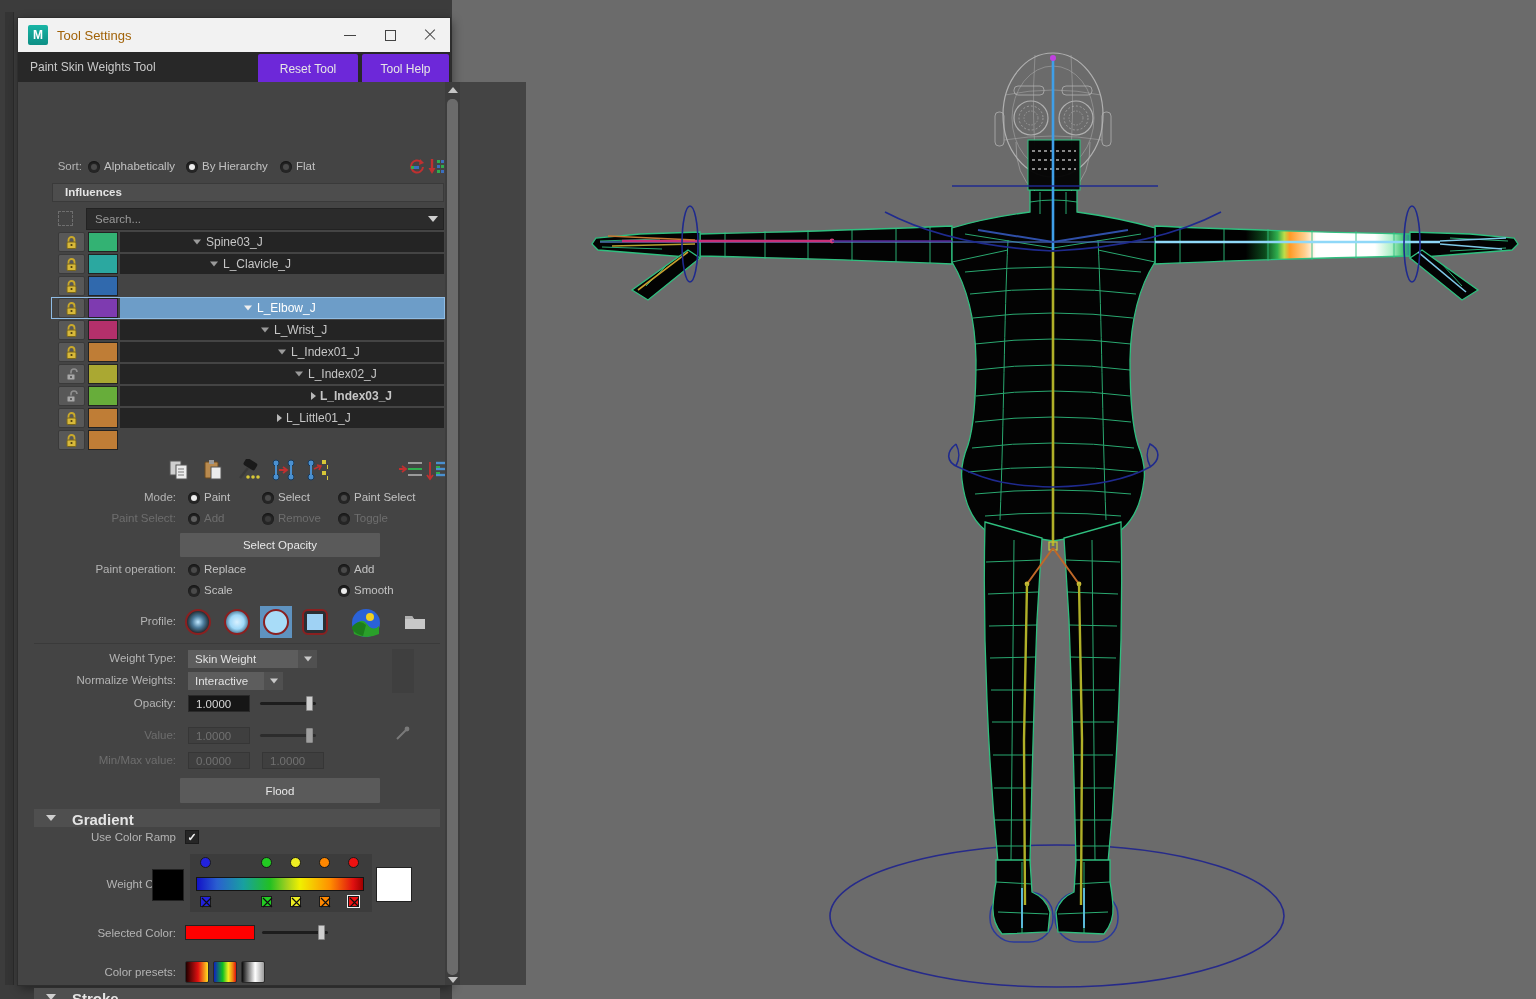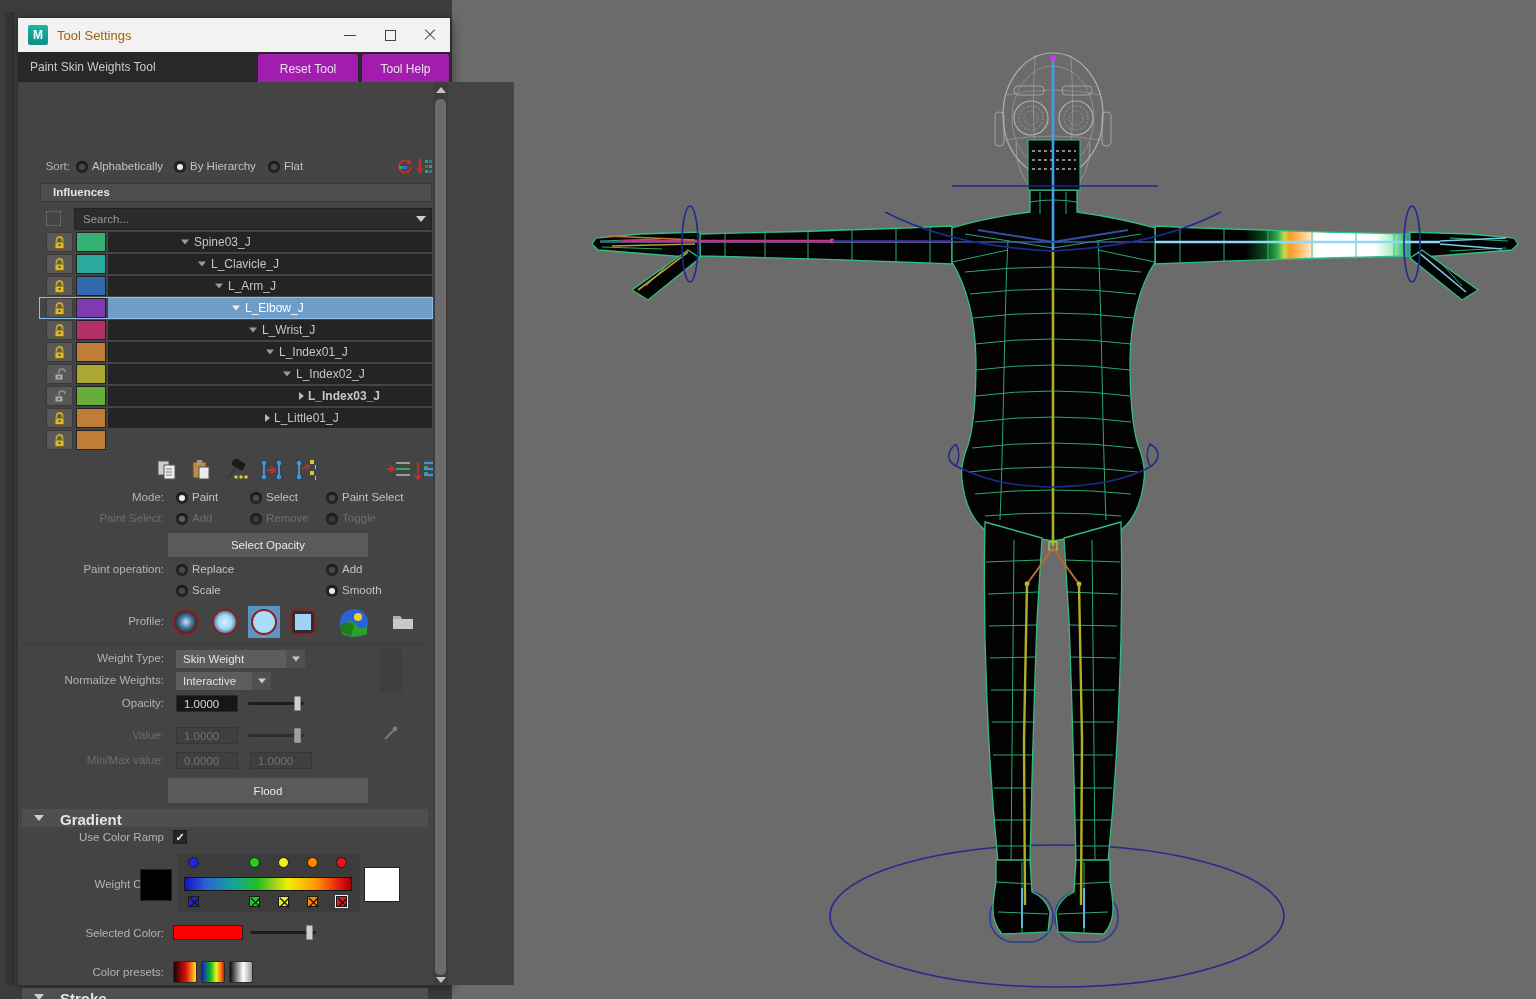--- a/index.html
+++ b/index.html
@@ -23,25 +23,25 @@
   .win-btn { width:40px; height:34px; display:flex; align-items:center; justify-content:center; margin-left:auto; }
   .win-btn + .win-btn { margin-left:0; }
   .glyph-min { width:12px; height:0; border-top:1px solid #444; }
   .glyph-max { width:11px; height:11px; border:1px solid #444; }
   .glyph-close { position:relative; width:12px; height:12px; }
   .glyph-close:before,.glyph-close:after { content:""; position:absolute; left:-1px; top:5px; width:14px; height:1.4px; background:#444; }
   .glyph-close:before { transform:rotate(45deg);} .glyph-close:after { transform:rotate(-45deg);}
 
   #toolheader { left:0; top:34px; width:432px; height:30px; background:#282828; }
   #tool-name { position:absolute; left:12px; top:8px; font-size:12px; color:#c9c9c9; }
-  .hdr-btn { position:absolute; top:2px; height:30px; background:#a21caf; color:#e6e6e6; font-size:12px;
+  .hdr-btn { position:absolute; top:2px; height:30px; background:#6d28d9; color:#e6e6e6; font-size:12px;
     display:flex; align-items:center; justify-content:center; border-radius:2px; }
   #reset-btn { left:240px; width:100px; } #help-btn { left:344px; width:87px; }
 
-  #panel-body { left:0; top:64px; width:496px; height:903px; background:#444444; position:absolute;padding-left:25px; }
+  #panel-body { left:12px; top:64px; width:496px; height:903px; background:#444444; position:absolute;padding-left:25px; }
 
   .lbl { position:absolute; left:0; width:146px; text-align:right; font-size:11.5px; color:#b4b4b4; }
   .lbl.dis { color:#6e6e6e; }
   .radio { position:absolute; width:12px; height:12px; border-radius:50%; background:#262626; box-shadow:inset 0 1px 2px #111; }
   .radio i { position:absolute; left:3px; top:3px; width:6px; height:6px; border-radius:50%; background:#4a4a4a; }
   .radio.on i { background:#ececec; }
   .radio.dim i { background:#3a3a3a; }
   .radio.dim.on i { background:#606060; }
   .ropt { position:absolute; font-size:11.5px; color:#c2c2c2; }
   .ropt.dis { color:#6e6e6e; }
@@ -422,24 +422,20 @@
         </div>
         <div class="inf-row" style="top: 44px;">
           <div class="lock-btn">
             <svg width="15" height="15">
               <path d="M4.5 7 V5 a3 3 0 0 1 6 0 V7" fill="none" stroke="#caa92a" stroke-width="1.8"></path>
               <rect x="3" y="7" width="9" height="6.5" rx="1" fill="#d8b93a" stroke="#7a6718"></rect>
               <circle cx="7.5" cy="10" r="1.1" fill="#4a3d10"></circle>
             </svg>
           </div>
           <div class="inf-swatch" style="background:#3069ad"></div>
-          <div class="inf-name" style="padding-left:106px">
-            <span class="tri-down"></span>
-            <span>L_Arm_J</span>
-          </div>
         </div>
         <div class="inf-row sel" style="top: 66px;">
           <div class="lock-btn">
             <svg width="15" height="15">
               <path d="M4.5 7 V5 a3 3 0 0 1 6 0 V7" fill="none" stroke="#caa92a" stroke-width="1.8"></path>
               <rect x="3" y="7" width="9" height="6.5" rx="1" fill="#d8b93a" stroke="#7a6718"></rect>
               <circle cx="7.5" cy="10" r="1.1" fill="#4a3d10"></circle>
             </svg>
           </div>
           <div class="inf-swatch" style="background:#7e3bb0"></div>

